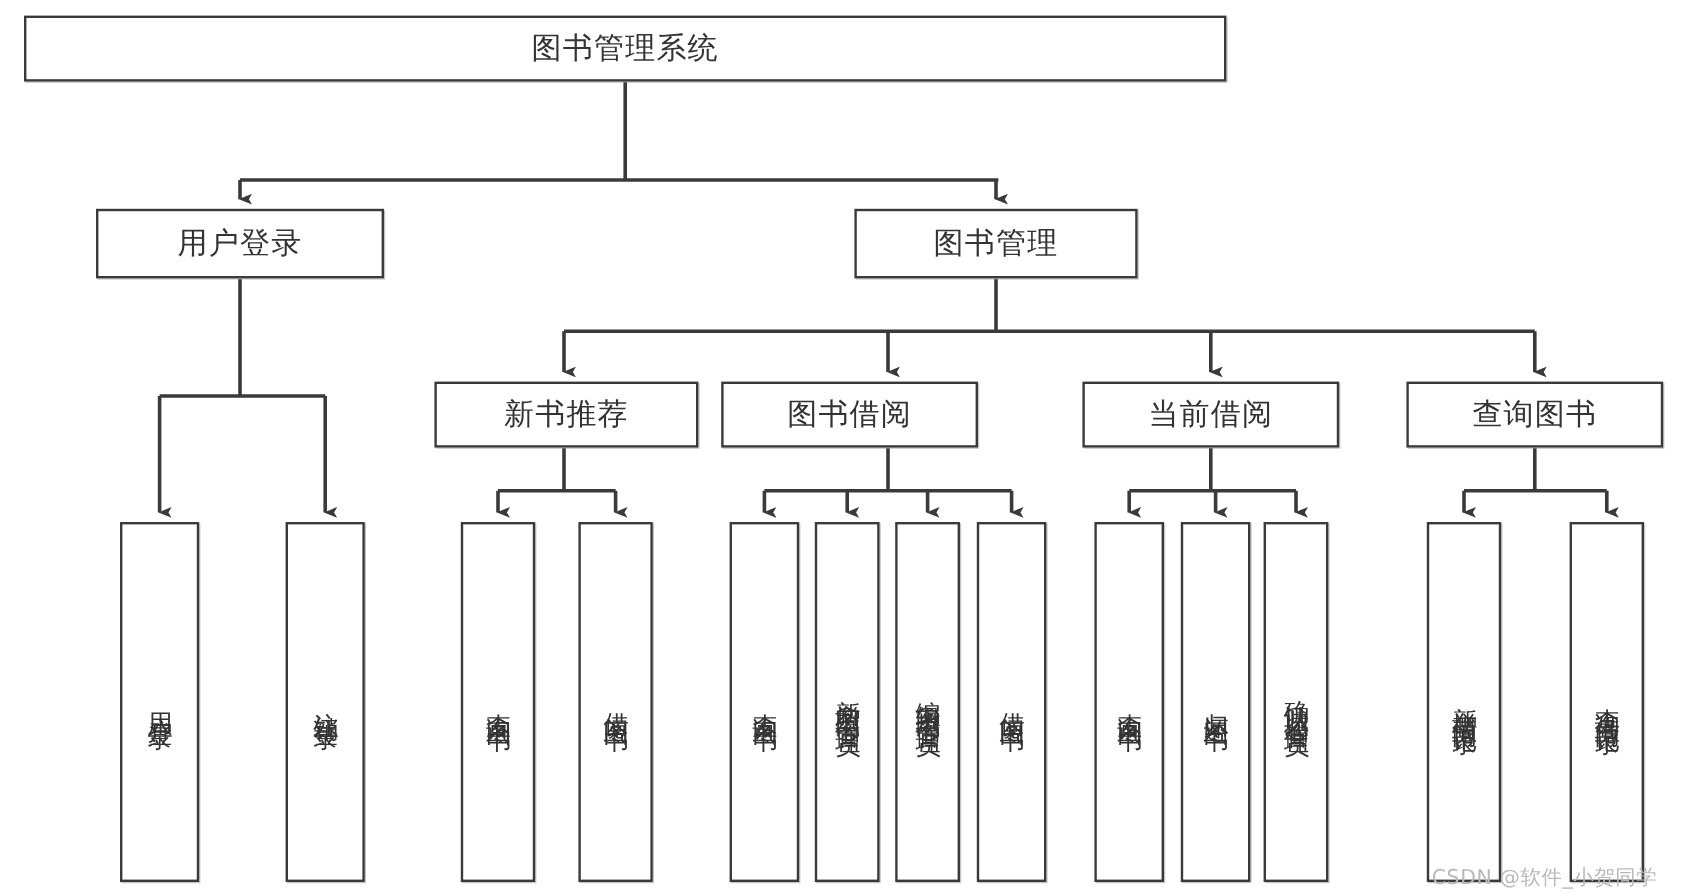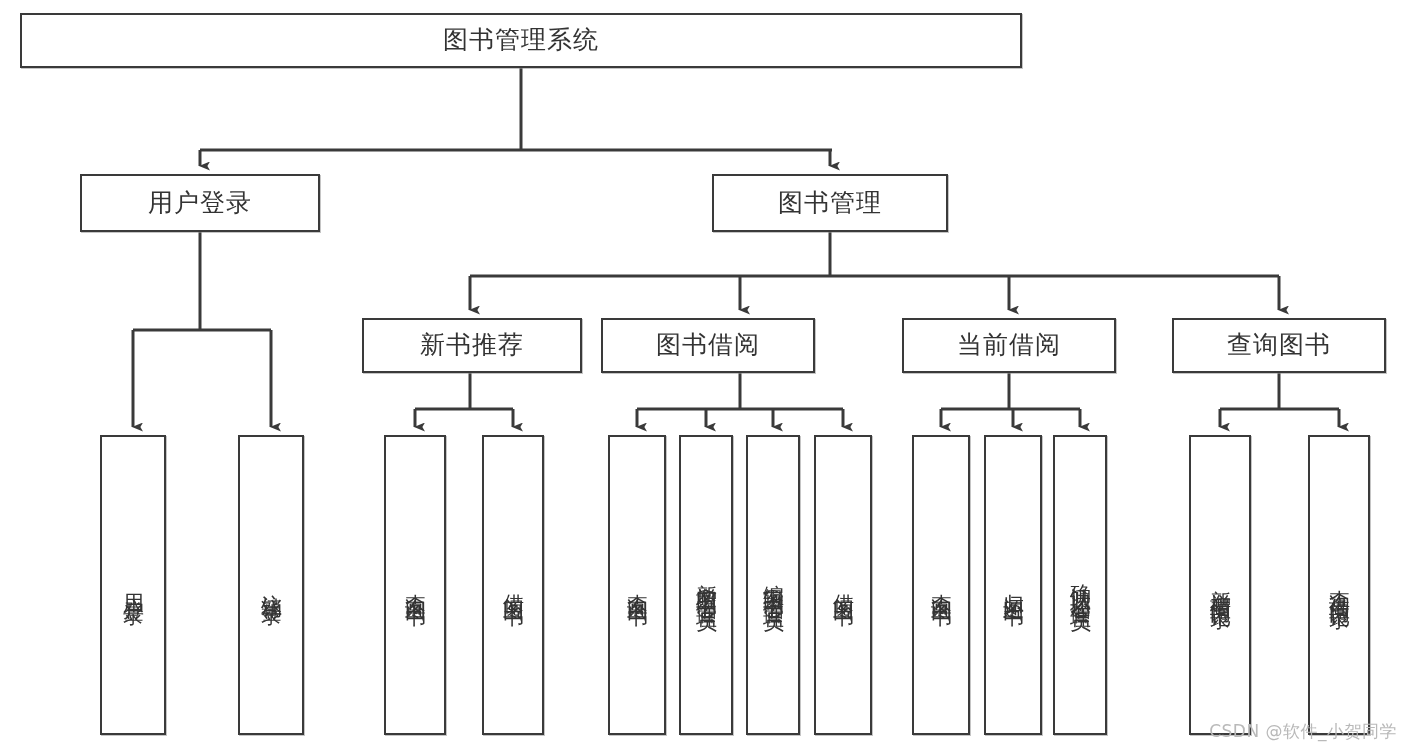--- a/index.html
+++ b/index.html
@@ -49,21 +49,21 @@
     writing-mode:vertical-rl;
     text-orientation:upright;
     -webkit-writing-mode:vertical-rl;
     letter-spacing:4px;
     font-size:21px;
     white-space:nowrap;
     line-height:1;
   }
   .watermark{
     position:absolute;
-    right:8px;
+    right:24px;
     bottom:4px;
     font-size:17px;
     color:#b9b9b9;
     letter-spacing:.5px;
     white-space:nowrap;
     user-select:none;
   }
 </style>
 </head>
 <body>

